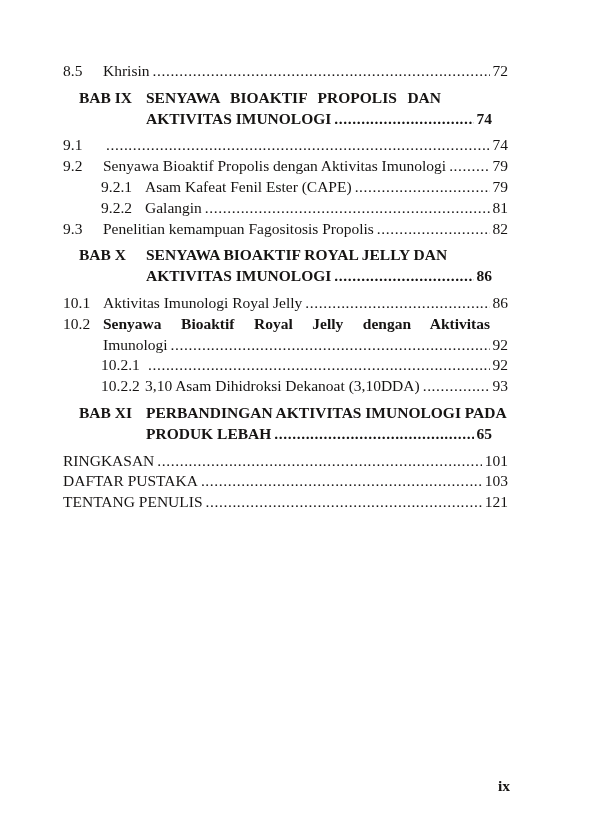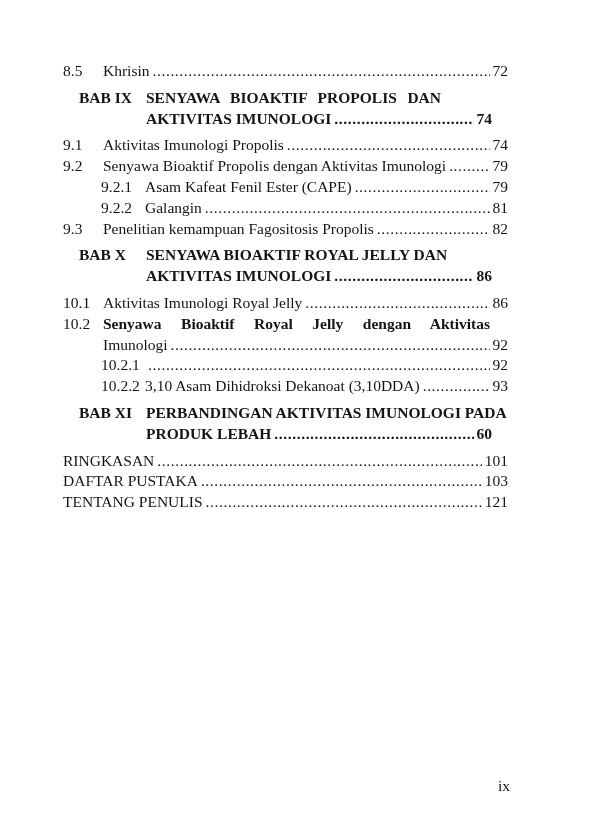--- a/index.html
+++ b/index.html
@@ -32,21 +32,21 @@
   .ch-x  .words{padding-right:47px}
   .ch-xi .words{padding-right:28px}
   .ch .cont{padding-left:67px}
   
   .e2 .words{padding-right:18px;font-weight:bold}
   .e2 .cont{padding-left:40px}
   
   .sect{}
   .footer{
     position:absolute;top:776px;right:102px;
-    font-size:15.5px;line-height:20px;text-align:right;
+    font-size:15.5px;line-height:20px;text-align:right;font-weight:bold;
   }
 </style>
 </head>
 <body>
 
 <div class="toc">
 
   <div class="row">
     <span class="num">8.5</span>
     <span class="title">Khrisin</span>
@@ -61,21 +61,20 @@
     </div>
     <div class="row cont">
       <span class="title">AKTIVITAS IMUNOLOGI</span>
       <span class="dots"></span>
       <span class="pg">74</span>
     </div>
   </div>
 
   <div class="row">
     <span class="num">9.1</span>
-    <span class="title">Aktivitas Imunologi Propolis</span>
     <span class="dots"></span>
     <span class="pg">74</span>
   </div>
 
   <div class="row">
     <span class="num">9.2</span>
     <span class="title">Senyawa Bioaktif Propolis dengan Aktivitas Imunologi</span>
     <span class="dots"></span>
     <span class="pg">79</span>
   </div>
@@ -146,21 +145,21 @@
   </div>
 
   <div class="ch ch-xi">
     <div class="row">
       <span class="num">BAB XI</span>
       <span class="words">PERBANDINGAN AKTIVITAS IMUNOLOGI PADA</span>
     </div>
     <div class="row cont">
       <span class="title">PRODUK LEBAH</span>
       <span class="dots"></span>
-      <span class="pg">60</span>
+      <span class="pg">65</span>
     </div>
   </div>
 
   <div class="row sect">
     <span class="title">RINGKASAN</span>
     <span class="dots"></span>
     <span class="pg">101</span>
   </div>
 
   <div class="row sect">

